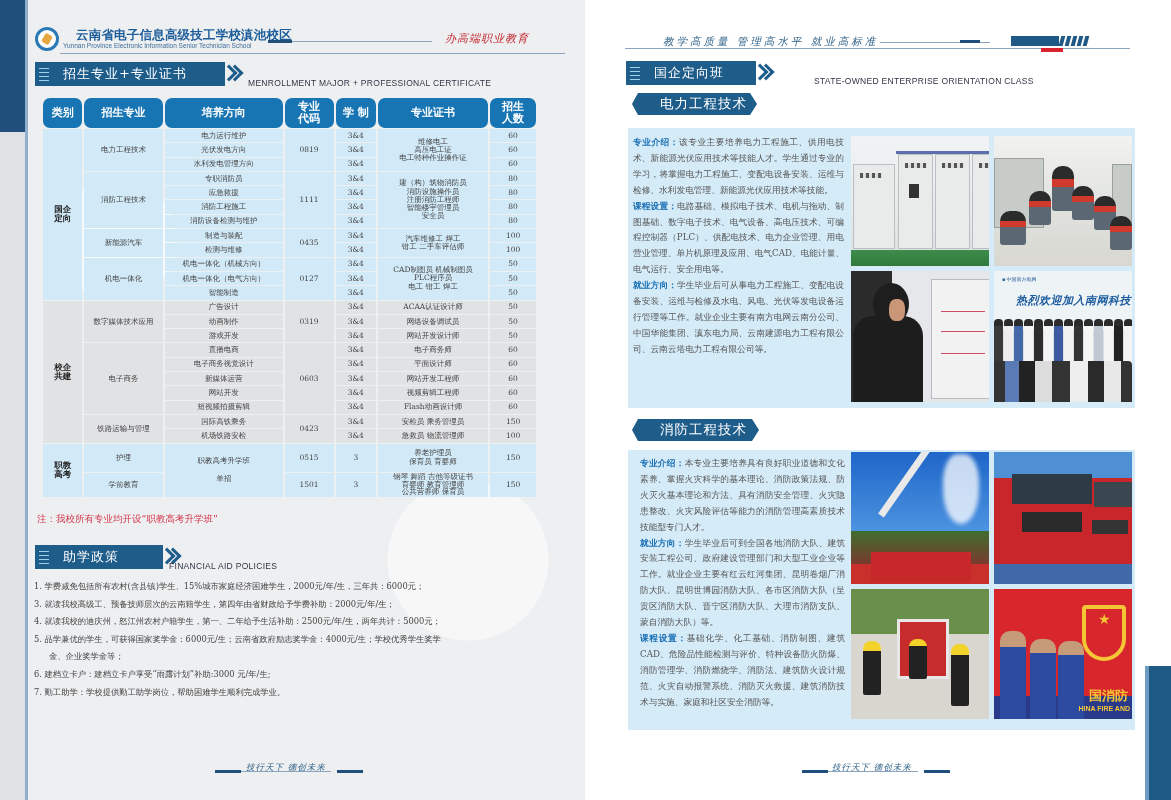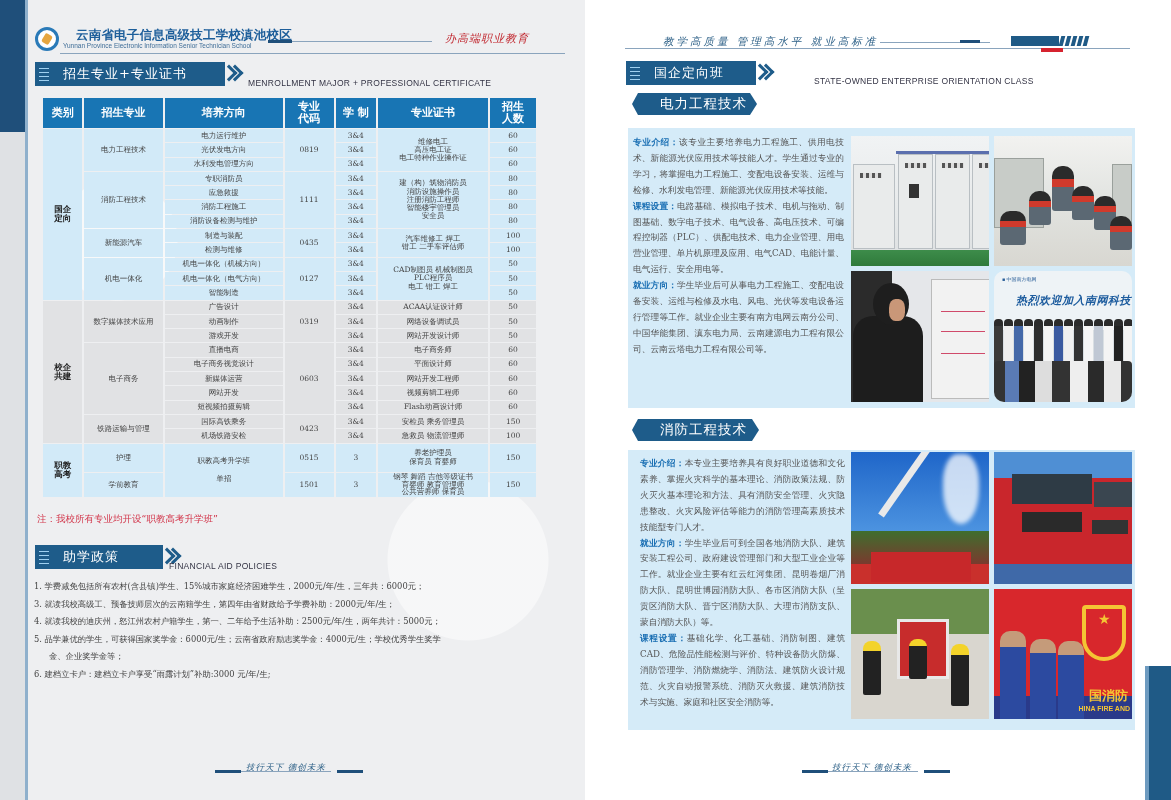--- a/index.html
+++ b/index.html
@@ -39,21 +39,21 @@
   .banner .lines span { display: block; height: 1px; background: #9fd0f0; }
   .banner .title { font-size: 13px; margin-left: 14px; letter-spacing: 1px; white-space: nowrap; }
   .banner .chev { position: absolute; right: -14px; top: 2px; width: 12px; height: 20px; }
   .banner .chev::before, .banner .chev::after { content: ""; position: absolute; top: 3px; width: 9px; height: 9px; border-right: 3px solid #1e5c8a; border-top: 3px solid #1e5c8a; transform: rotate(45deg); }
   .banner .chev::before { left: -4px; }
   .banner .chev::after { left: 2px; }
   .banner-sub { position: absolute; font-family: "Liberation Sans", sans-serif; font-size: 8.5px; color: #334; letter-spacing: .3px; white-space: nowrap; }
 
   
   .enroll-table { position: absolute; left: 41px; top: 97px; width: 497px; border-collapse: separate; border-spacing: 2px 1px; font-size: 7.5px; text-align: center; table-layout: fixed; }
-  .enroll-table th { background: #1875b4; color: #fff; font-family: "DejaVu Sans", sans-serif; font-weight: bold; font-size: 11px; height: 30px; line-height: 1.05; }
+  .enroll-table th { background: #1875b4; color: #fff; font-family: "DejaVu Sans", sans-serif; font-weight: bold; font-size: 11px; height: 30px; line-height: 1.05; border-radius: 7px; }
   .enroll-table td { height: 13.3px; line-height: 1.05; color: #444; padding: 0 1px; }
   .g-blue td { background: #d2eaf8; }
   .g-gray td { background: #e1e2e4; }
   .enroll-table td.cat { font-family: "DejaVu Sans", sans-serif; font-weight: bold; font-size: 8.5px; color: #222; }
   .enroll-table td.multi { font-size: 7.5px; line-height: 1.1; }
   .note { position: absolute; left: 37px; top: 513px; font-family: "DejaVu Sans", sans-serif; font-size: 9.5px; color: #d2354a; white-space: nowrap; }
 
   .policy-list { position: absolute; left: 34px; top: 578px; width: 520px; font-size: 8.3px; color: #444; line-height: 17.6px; list-style: none; }
   .policy-list li { white-space: pre-wrap; }
   .policy-list li .cont { display: block; padding-left: 15px; }
@@ -371,20 +371,21 @@
     <div class="chev"></div>
   </div>
   <div class="banner-sub" style="left:169px; top:561px;">FINANCIAL AID POLICIES</div>
 
   <ul class="policy-list">
     <li><span>1. 学费减免包括所有农村(含县镇)学生、15%城市家庭经济困难学生，2000元/年/生，三年共：6000元；</span></li>
     <li><span>3. 就读我校高级工、预备技师层次的云南籍学生，第四年由省财政给予学费补助：2000元/年/生；</span></li>
     <li><span>4. 就读我校的迪庆州，怒江州农村户籍学生，第一、二年给予生活补助：2500元/年/生，两年共计：5000元；</span></li>
     <li><span>5. 品学兼优的学生，可获得国家奖学金：6000元/生；云南省政府励志奖学金：4000元/生；学校优秀学生奖学</span><span class="cont">金、企业奖学金等；</span></li>
     <li><span>6. 建档立卡户：建档立卡户享受“雨露计划”补助:3000 元/年/生;</span></li>
+    <li><span>7. 勤工助学：学校提供勤工助学岗位，帮助困难学生顺利完成学业。</span></li>
   </ul>
 
   <div class="footer-slogan" style="left:246px;">技行天下 德创未来</div>
   <div class="footer-rule-dark" style="left:215px;"></div>
   <div class="footer-rule" style="left:241px; width:90px;"></div>
   <div class="footer-rule-dark" style="left:337px;"></div>
 </div>
 
 <div class="page page-right"></div>
 <div class="right-band-dark"></div>
@@ -444,21 +445,21 @@
 </div>
 <div class="photo ph-lab" style="left:851px; top:271px; width:138px; height:131px;">
   <div class="panel"></div>
   <div class="wire" style="top:40px;"></div>
   <div class="wire" style="top:60px;"></div>
   <div class="wire" style="top:82px;"></div>
   <div class="body"></div>
   <div class="head"></div>
   <div class="face"></div>
 </div>
-<div class="photo ph-group" style="left:994px; top:271px; width:138px; height:131px;border-radius:10px;">
+<div class="photo ph-group" style="left:994px; top:271px; width:138px; height:131px;">
   <div class="logo-txt">■ 中国南方电网</div>
   <div class="banner-txt">热烈欢迎加入南网科技</div>
   <div class="row" style="top:48px;">
     <div class="ppl" style="background:linear-gradient(180deg,#2b2b2b 0 14%,#3a3a3a 14%);"></div>
     <div class="ppl" style="background:linear-gradient(180deg,#2b2b2b 0 14%,#eee 14%);"></div>
     <div class="ppl" style="background:linear-gradient(180deg,#2b2b2b 0 14%,#4468a8 14%);"></div>
     <div class="ppl" style="background:linear-gradient(180deg,#2b2b2b 0 14%,#f4f4f4 14%);"></div>
     <div class="ppl" style="background:linear-gradient(180deg,#2b2b2b 0 14%,#2d2d2d 14%);"></div>
     <div class="ppl" style="background:linear-gradient(180deg,#2b2b2b 0 14%,#f4f4f4 14%);"></div>
     <div class="ppl" style="background:linear-gradient(180deg,#2b2b2b 0 14%,#3b5aa0 14%);"></div>

